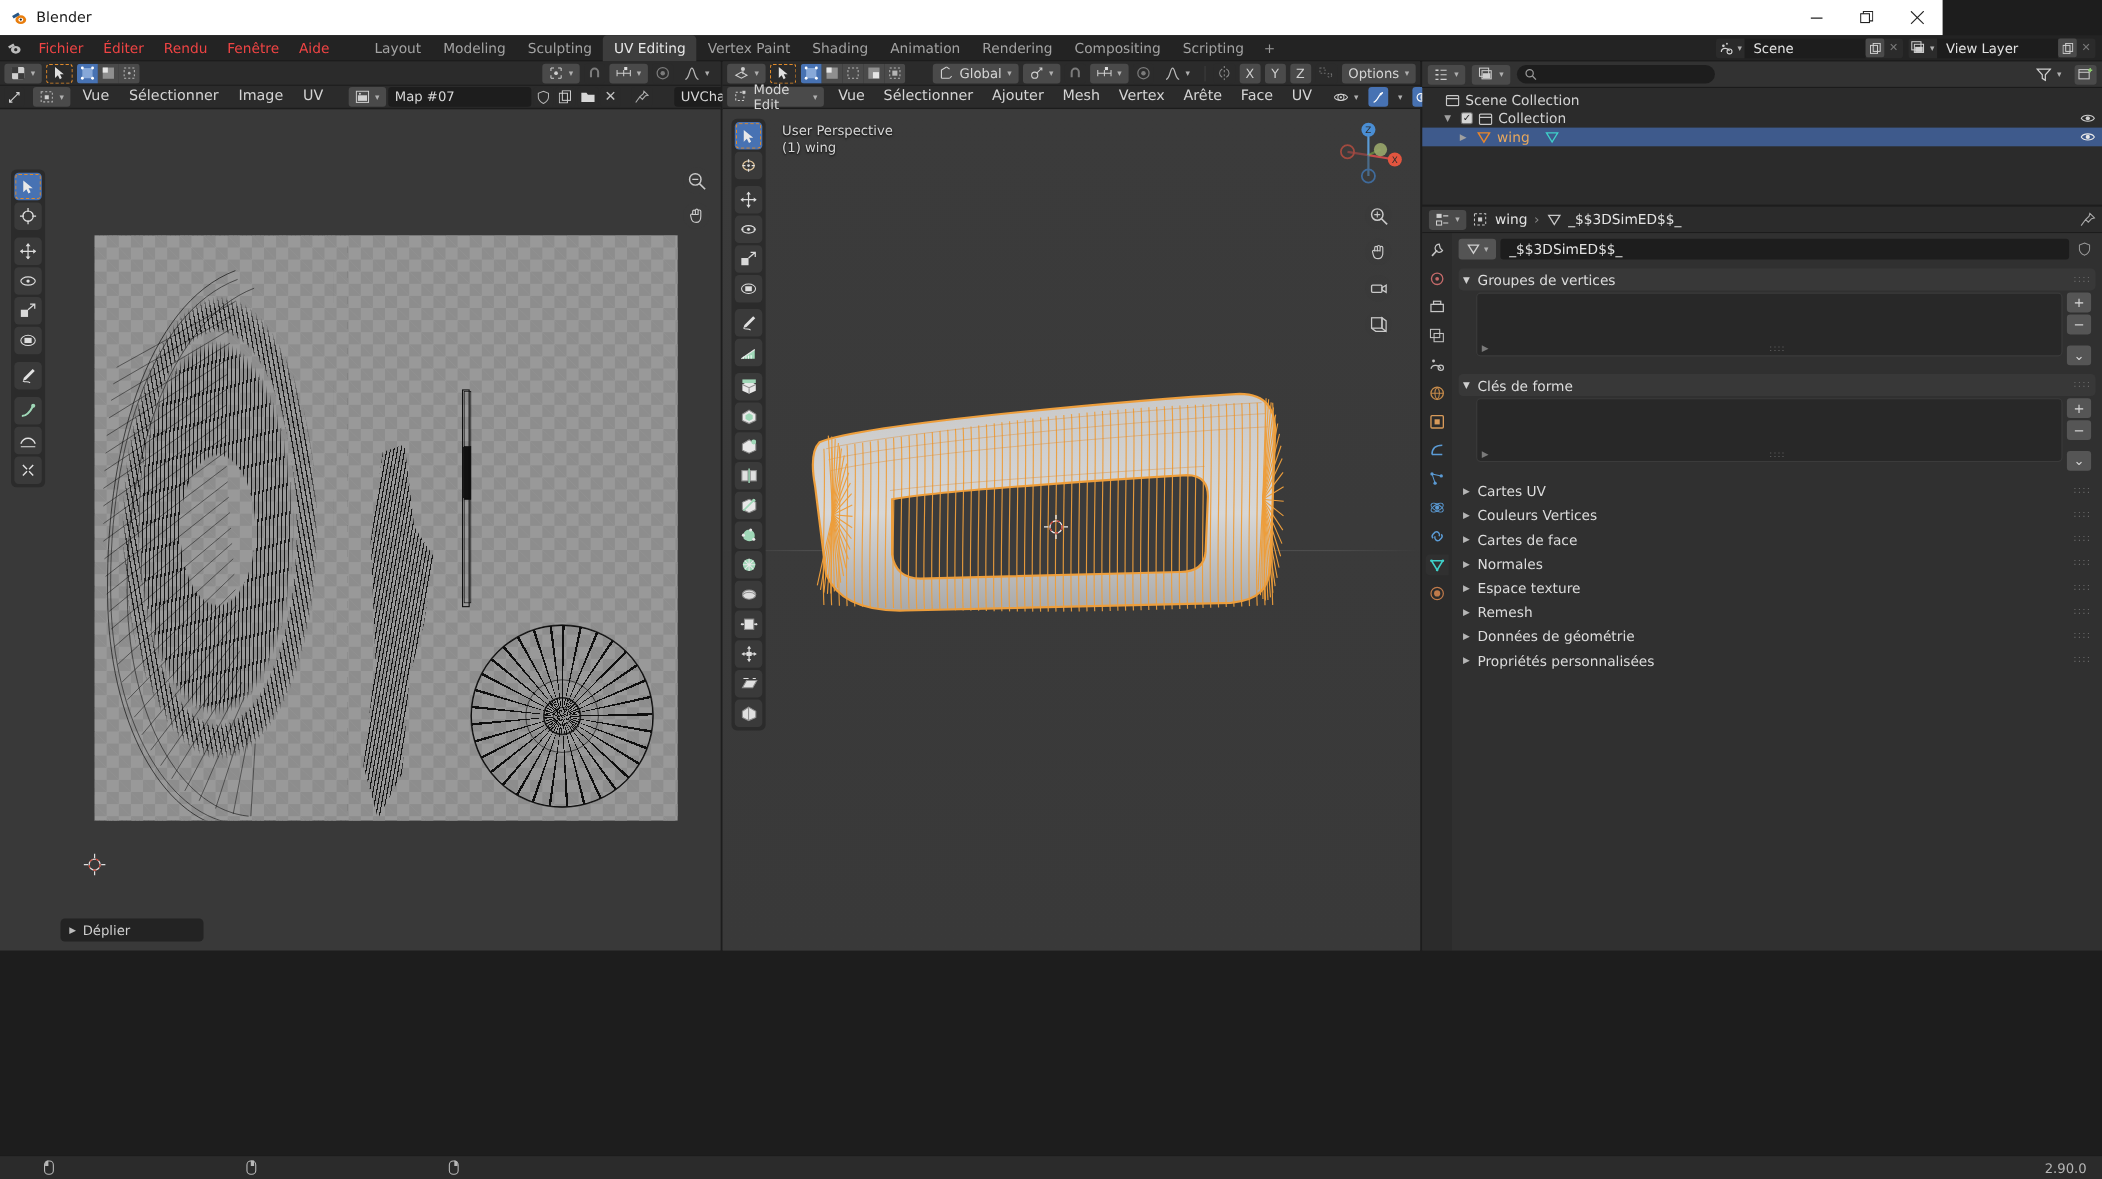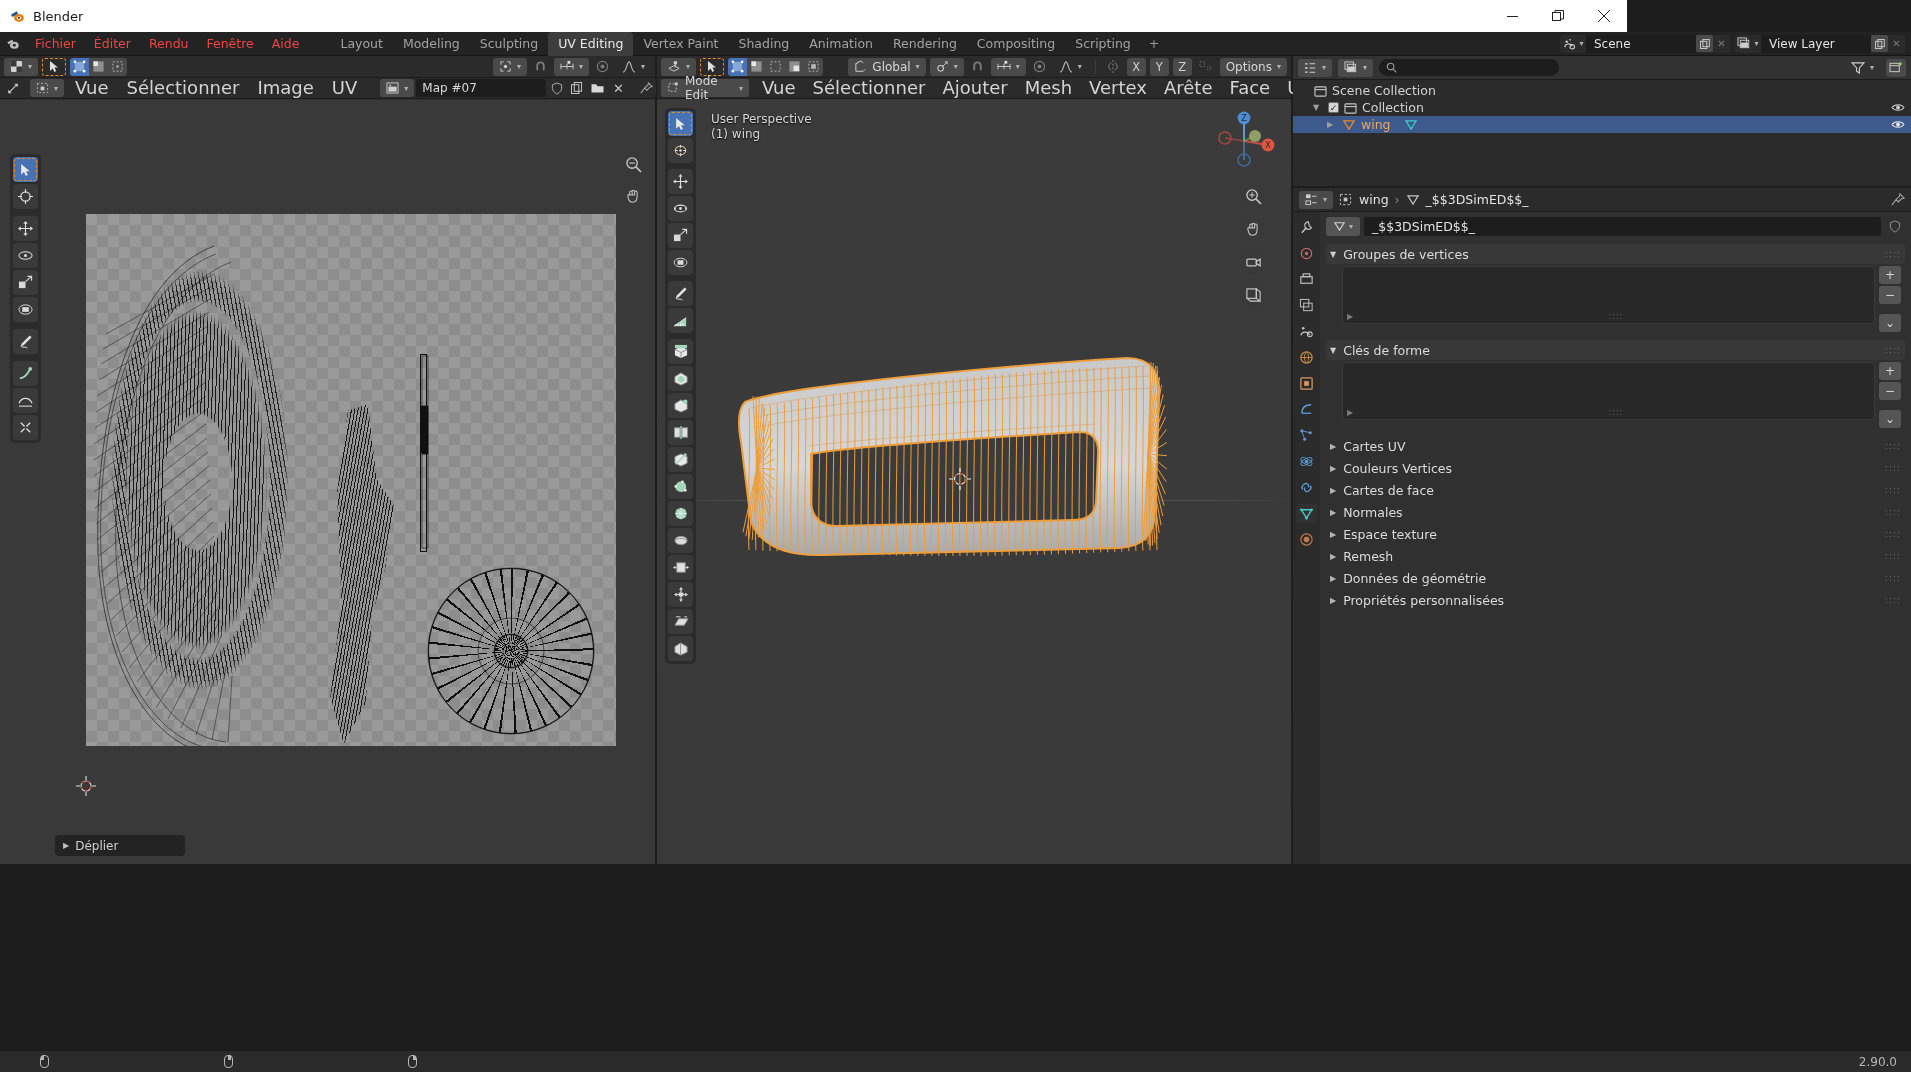--- a/index.html
+++ b/index.html
@@ -1,21 +1,21 @@
 <!DOCTYPE html>
 <html><head>
 <meta charset="utf-8">
 <style>
   * { box-sizing: border-box; margin:0; padding:0; }
   html,body { width:1911px; height:1072px; overflow:hidden; background:#1d1d1d;
     font-family:"DejaVu Sans", sans-serif; font-size:12.5px; color:#e3e3e3; }
   .app { position:relative; width:1911px; height:1072px; }
 
   
-  .titlebar { position:absolute; left:0; top:0; width:1627px; height:32px;
+  .titlebar { position:absolute; left:0; top:0; width:1766px; height:32px;
     background:#ffffff; color:#111; display:flex; align-items:center; }
   .titlebar .tb-icon { margin-left:10px; margin-right:8px; display:flex; }
   .titlebar .tb-title { font-size:13px; color:#1a1a1a; font-family:"DejaVu Sans",sans-serif;}
   .win-btns { margin-left:auto; display:flex; height:32px; }
   .win-btn { width:46px; height:32px; display:flex; align-items:center; justify-content:center;
     color:#222; font-size:14px; }
 
   
   .topbar { position:absolute; left:0; top:32px; width:1911px; height:24px;
     background:#232323; display:flex; align-items:center; border-bottom:1px solid #161616;}
@@ -41,21 +41,21 @@
   .ed-header { background:#2b2b2b; height:22px; display:flex; align-items:center;
      padding:0 4px; gap:4px; border-bottom:1px solid #1b1b1b;}
   .hbtn { height:18px; min-width:18px; border-radius:3px; background:#2b2b2b;
      display:flex; align-items:center; justify-content:center; padding:0 3px; color:#cfcfcf;}
   .hbtn.raised { background:#4a4a4a; }
   .hbtn.on { background:#4772b3; }
   .hbtn.dim { color:#6e6e6e; }
   .grp { display:flex; border-radius:3px; overflow:hidden; }
   .grp .hbtn { border-radius:0; background:#4a4a4a; }
   .grp .hbtn.on { background:#4772b3; }
-  .hmenu { padding:0 7px; font-size:18px; color:#d4d4d4; height:18px; line-height:18px;}
+  .hmenu { padding:0 7px; font-size:13px; color:#d4d4d4; height:18px; line-height:18px;}
   .dd { background:#4a4a4a; border-radius:3px; height:18px; display:flex; align-items:center;
      padding:0 6px; gap:5px; font-size:12px; color:#d6d6d6;}
   .chev { font-size:8px; color:#b0b0b0; }
 
   
   #uv-editor { left:0; top:56px; width:655px; height:808px; background:#303030; }
   .uv-head2 { background:#2b2b2b; height:21px; display:flex; align-items:center;
      padding:0 4px; gap:4px; border-bottom:1px solid #1b1b1b;}
   .uv-canvas { position:absolute; left:0; top:44px; width:655px; height:764px;
      background:#393939; overflow:hidden; }

